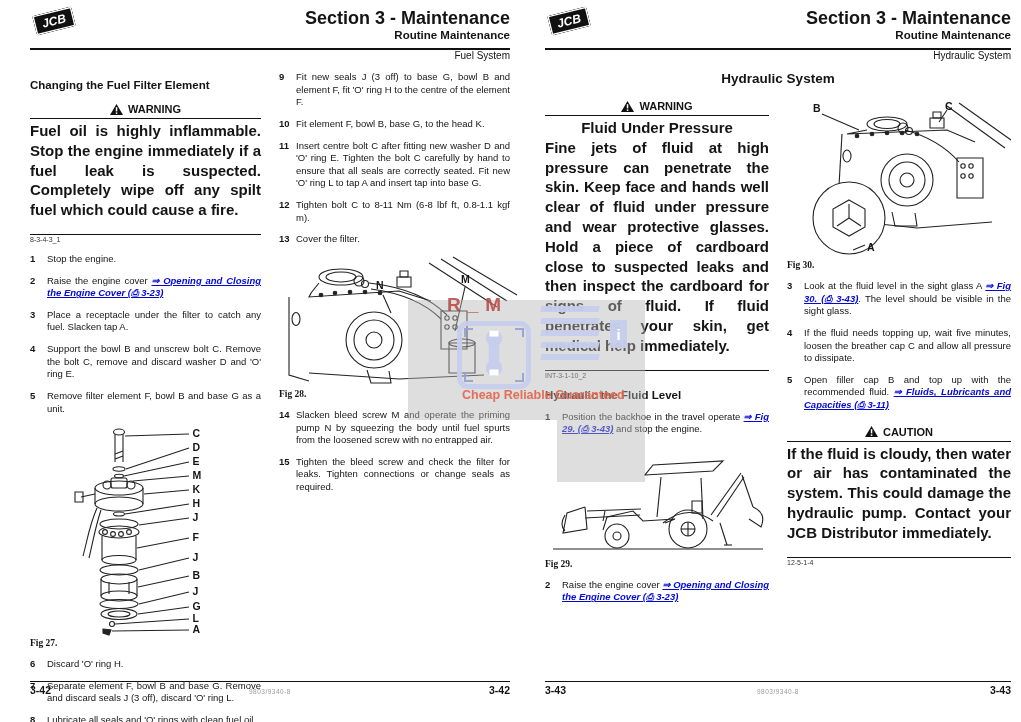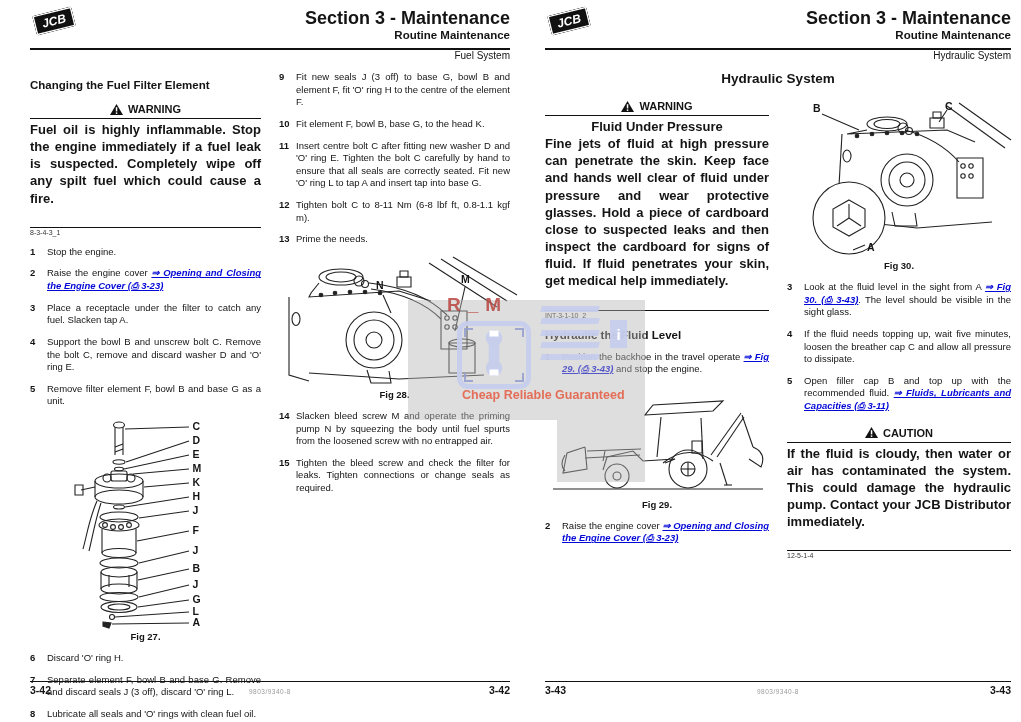--- a/index.html
+++ b/index.html
@@ -25,34 +25,34 @@
   .cols{display:flex;gap:18px;margin-top:10px;}
   .col{flex:1;min-width:0;}
   h2.sec{font-size:11.5px;font-weight:bold;margin:8px 0 12px;}
   h3.sec{font-size:11.5px;font-weight:bold;margin:10px 0 10px;}
 
   
   .alert{margin:4px 0 10px;}
   .alert-head{display:flex;justify-content:center;align-items:center;gap:5px;
               font-weight:bold;font-size:11px;margin-bottom:3px;}
   .alert-body{border-top:1.5px solid #111;border-bottom:1.5px solid #111;
-              padding:2px 0 20px;font-weight:bold;font-size:13px;line-height:1.32;
+              padding:2px 0 14px;font-weight:bold;font-size:15px;line-height:1.32;
               text-align:justify;}
   .alert-body .ctr{text-align:center;}
   .code{font-size:7px;color:#333;padding-top:1px;}
 
   
   .step{display:flex;margin-bottom:9px;font-size:9.5px;line-height:1.33;}
   .step .n{width:17px;flex:none;font-weight:bold;}
   .step .b{flex:1;text-align:justify;}
   .lnk{color:#0408d6;font-weight:bold;font-style:italic;text-decoration:underline;cursor:pointer;}
 
   
   .fig{position:relative;margin:4px auto 2px;}
-  .cap{text-align:center;font-weight:bold;font-size:9.5px;margin:1px 0 10px;}
+  .cap{text-align:left;font-weight:bold;font-size:9.5px;margin:1px 0 10px;font-family:Liberation Serif, serif;}
   .callout{position:absolute;font-weight:bold;font-size:10.5px;}
   svg.draw{display:block;margin:0 auto;}
   svg.draw *{vector-effect:non-scaling-stroke;}
 
   
   .foot{position:absolute;left:0;right:0;bottom:4px;}
   .foot-rule{border-top:1.5px solid #111;margin-bottom:2px;}
   .foot-row{display:flex;justify-content:space-between;align-items:baseline;
             font-size:10.5px;font-weight:bold;}
   .foot-center{font-size:6.5px;color:#9a9a9a;font-weight:normal;letter-spacing:.5px;}
@@ -243,21 +243,21 @@
       <div class="step">
         <span class="n">11</span>
         <span class="b">Insert centre bolt C after fitting new washer D and 'O' ring E. Tighten the bolt C carefully by hand to ensure that all seals are correctly seated. Fit new 'O' ring L to tap A and insert tap into base G.</span>
       </div>
       <div class="step">
         <span class="n">12</span>
         <span class="b">Tighten bolt C to 8-11 Nm (6-8 lbf ft, 0.8-1.1 kgf m).</span>
       </div>
       <div class="step">
         <span class="n">13</span>
-        <span class="b">Prime the needs.</span>
+        <span class="b">Cover the filter.</span>
       </div>
 
       <div class="fig" style="width:240px;height:132px;">
         <svg class="draw" width="240" height="132" viewBox="0 0 240 132" fill="none" stroke="#222" stroke-width="1.1">
           <polyline points="10,42 10,120 30,126"></polyline>
             <ellipse cx="17" cy="64" rx="4" ry="6.5"></ellipse>
           <ellipse cx="62" cy="22" rx="22" ry="8"></ellipse>
             <ellipse cx="62" cy="22" rx="15" ry="5"></ellipse>
           <circle cx="80" cy="26" r="5"></circle>
             <circle cx="86" cy="29" r="3.5"></circle>
@@ -431,21 +431,21 @@
           <line x1="78" y1="145" x2="66" y2="150"></line>
         </svg>
         <span class="callout" style="left:26px;top:2px">B</span>
         <span class="callout" style="left:158px;top:0px">C</span>
         <span class="callout" style="left:80px;top:141px">A</span>
       </div>
       <div class="cap">Fig 30.</div>
 
       <div class="step">
         <span class="n">3</span>
-        <span class="b"><span>Look at the fluid level in the sight from A </span><a class="lnk">⇒ Fig 30. (⎙ 3-43)</a><span>. The level should be visible in the sight glass.</span></span>
+        <span class="b"><span>Look at the fluid level in the sight glass A </span><a class="lnk">⇒ Fig 30. (⎙ 3-43)</a><span>. The level should be visible in the sight glass.</span></span>
       </div>
       <div class="step">
         <span class="n">4</span>
         <span class="b">If the fluid needs topping up, wait five minutes, loosen the breather cap C and allow all pressure to dissipate.</span>
       </div>
       <div class="step">
         <span class="n">5</span>
         <span class="b"><span>Open filler cap B and top up with the recommended fluid. </span><a class="lnk">⇒ Fluids, Lubricants and Capacities (⎙ 3-11)</a><span></span></span>
       </div>
 

